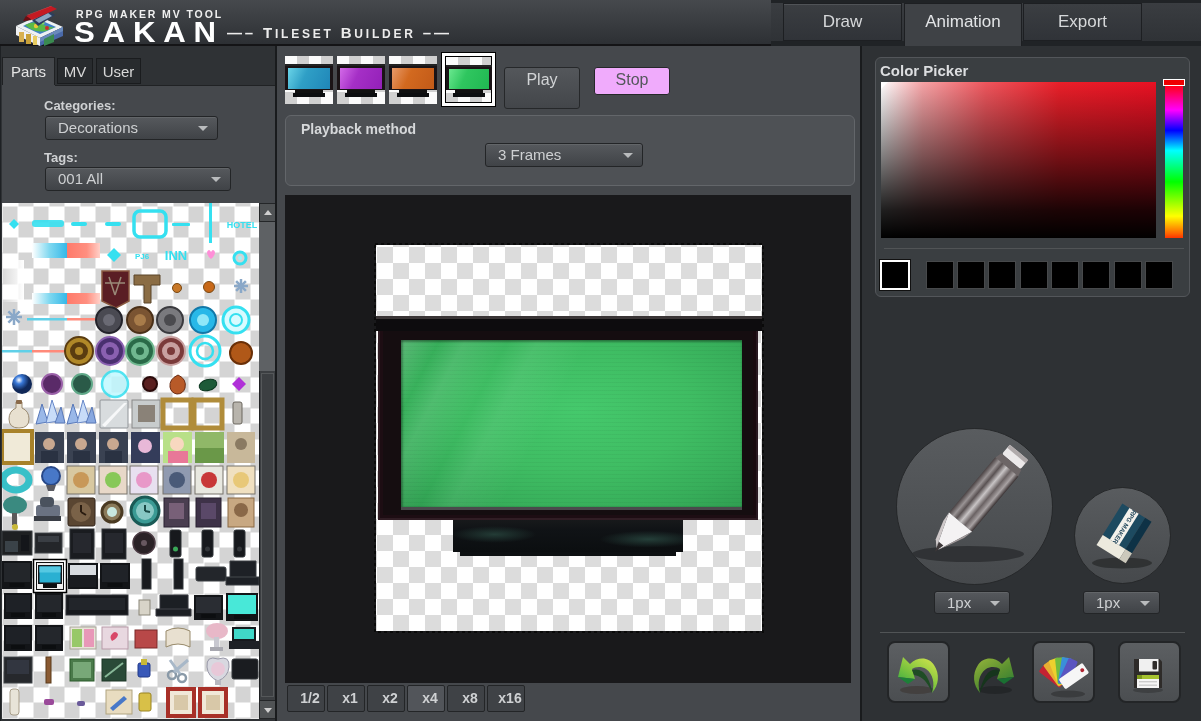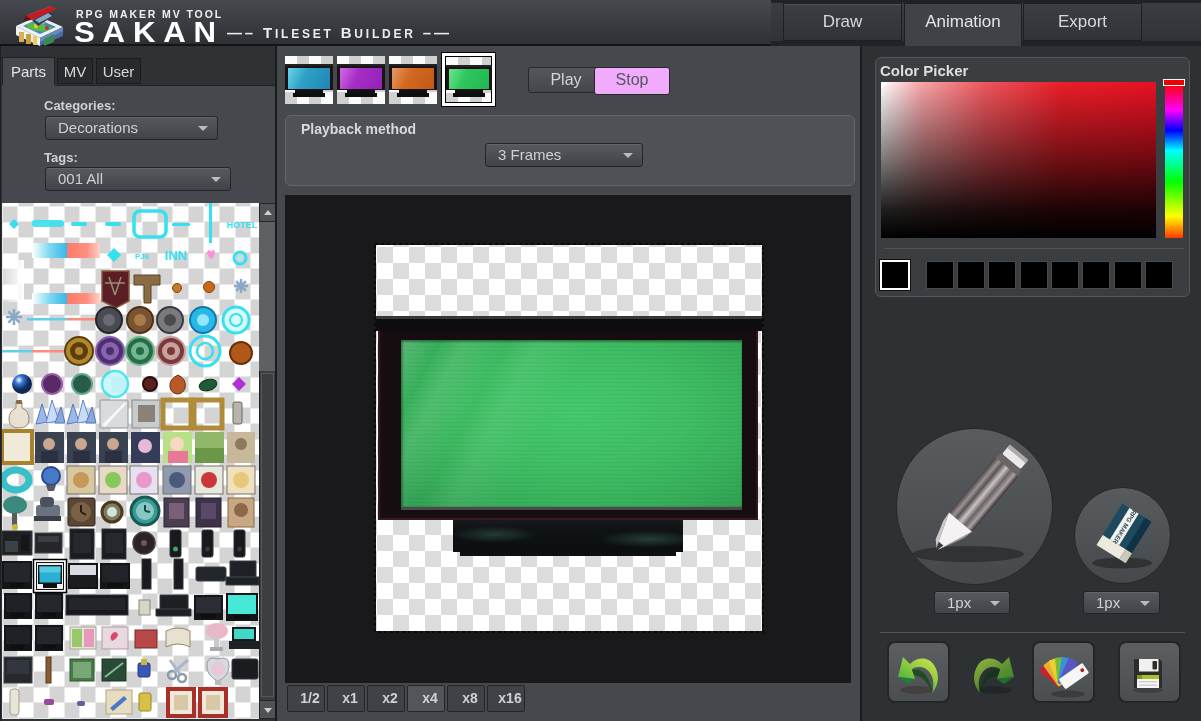--- a/index.html
+++ b/index.html
@@ -371,21 +371,21 @@
       <div class="abs" style="left:8px;top:37px;width:32px;height:4px;background:#0c0e10;"></div>
 </div>
 <div class="abs" style="left:441px;top:52px;width:55px;height:55px;background:#fff;border:1px solid #000;"></div>
 <div class="abs checker12" id="th4" style="left:445px;top:56px;width:47px;height:47px;border:1px solid #000;">
   <div class="abs" style="left:0;top:8px;width:46px;height:2px;background:#222;"></div>
       <div class="abs" style="left:0;top:10px;width:46px;height:23px;background:#1a1316;"></div>
   <div class="abs" style="left:3px;top:12px;width:40px;height:20px;background:linear-gradient(115deg,#6ae88f 0%,#2fc65f 40%,#20b852 100%);"></div>
   <div class="abs" style="left:9px;top:33px;width:28px;height:3px;background:#111;"></div>
       <div class="abs" style="left:7px;top:36px;width:32px;height:4px;background:#0c0e10;"></div>
 </div>
-<div class="btn" style="left:528px;top:67px;width:76px;height:26px;line-height:24px;font-size:16px;background:linear-gradient(#54575b,#43464a);">Play</div>
+<div class="btn" style="left:504px;top:67px;width:76px;height:42px;line-height:24px;font-size:16px;background:linear-gradient(#54575b,#43464a);">Play</div>
 <div class="btn" style="left:594px;top:67px;width:76px;height:28px;line-height:24px;font-size:16px;color:#54575b;background:#f0abfc;">Stop</div>
 
 <div class="gb" style="left:285px;top:115px;width:570px;height:71px;border-color:#63666a;background:#4e5155;border-radius:6px;"></div>
 <div class="abs" style="left:301px;top:121px;font-size:14px;font-weight:bold;color:#d6d8da;">Playback method</div>
 <div class="dd" style="left:485px;top:143px;width:158px;height:24px;">3 Frames<span class="arr"></span></div>
 
 <div class="abs" style="left:285px;top:195px;width:566px;height:488px;background:#19191b;"></div>
 <div class="abs checker16" style="left:376px;top:245px;width:386px;height:386px;"></div>
 <svg class="abs" style="left:374px;top:243px;" width="390" height="390">
       <rect x="1" y="1" width="388" height="388" fill="none" stroke="#0a0a0a" stroke-width="2" stroke-dasharray="3 3"></rect>

